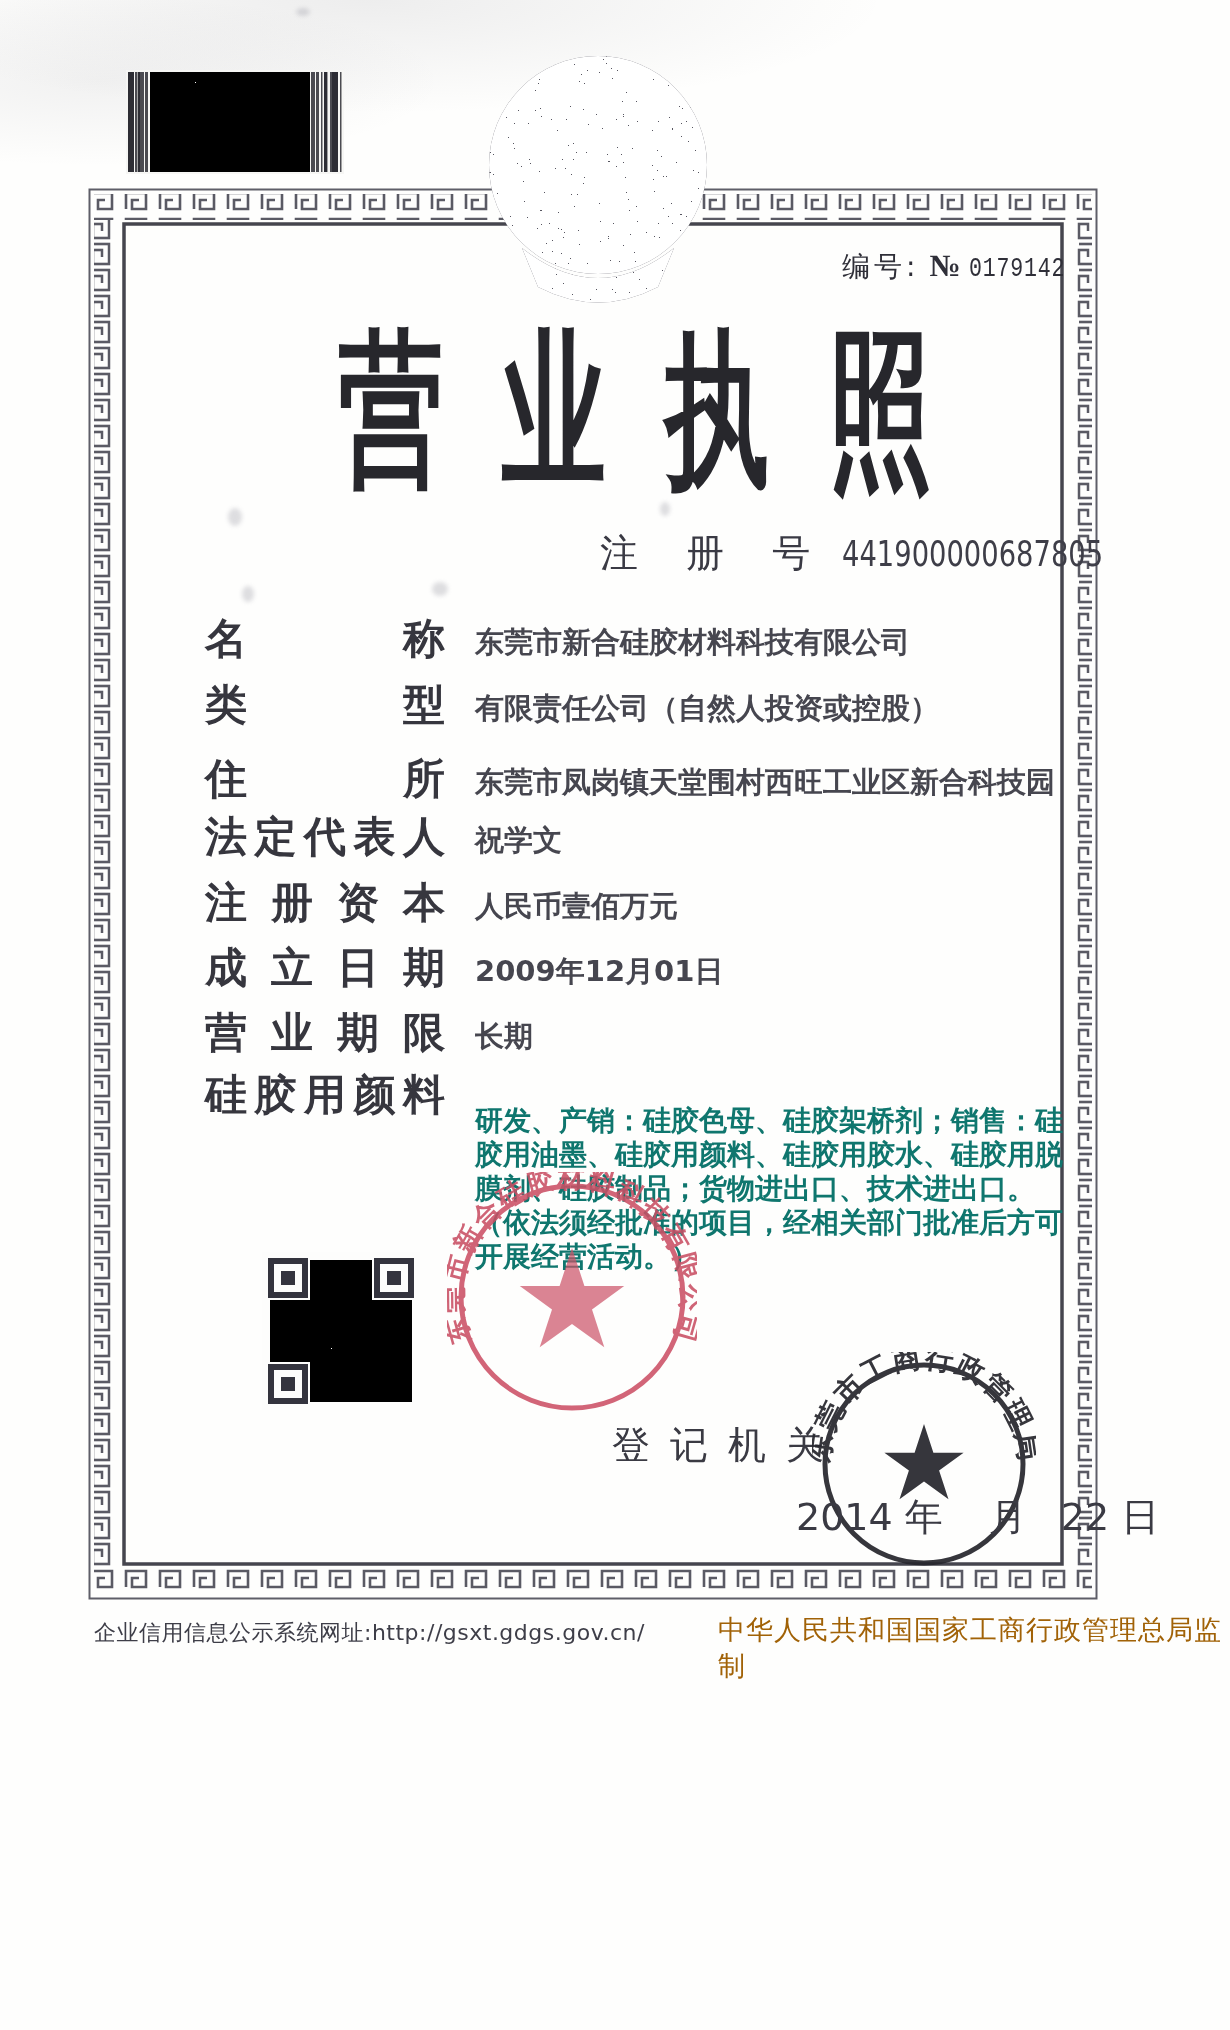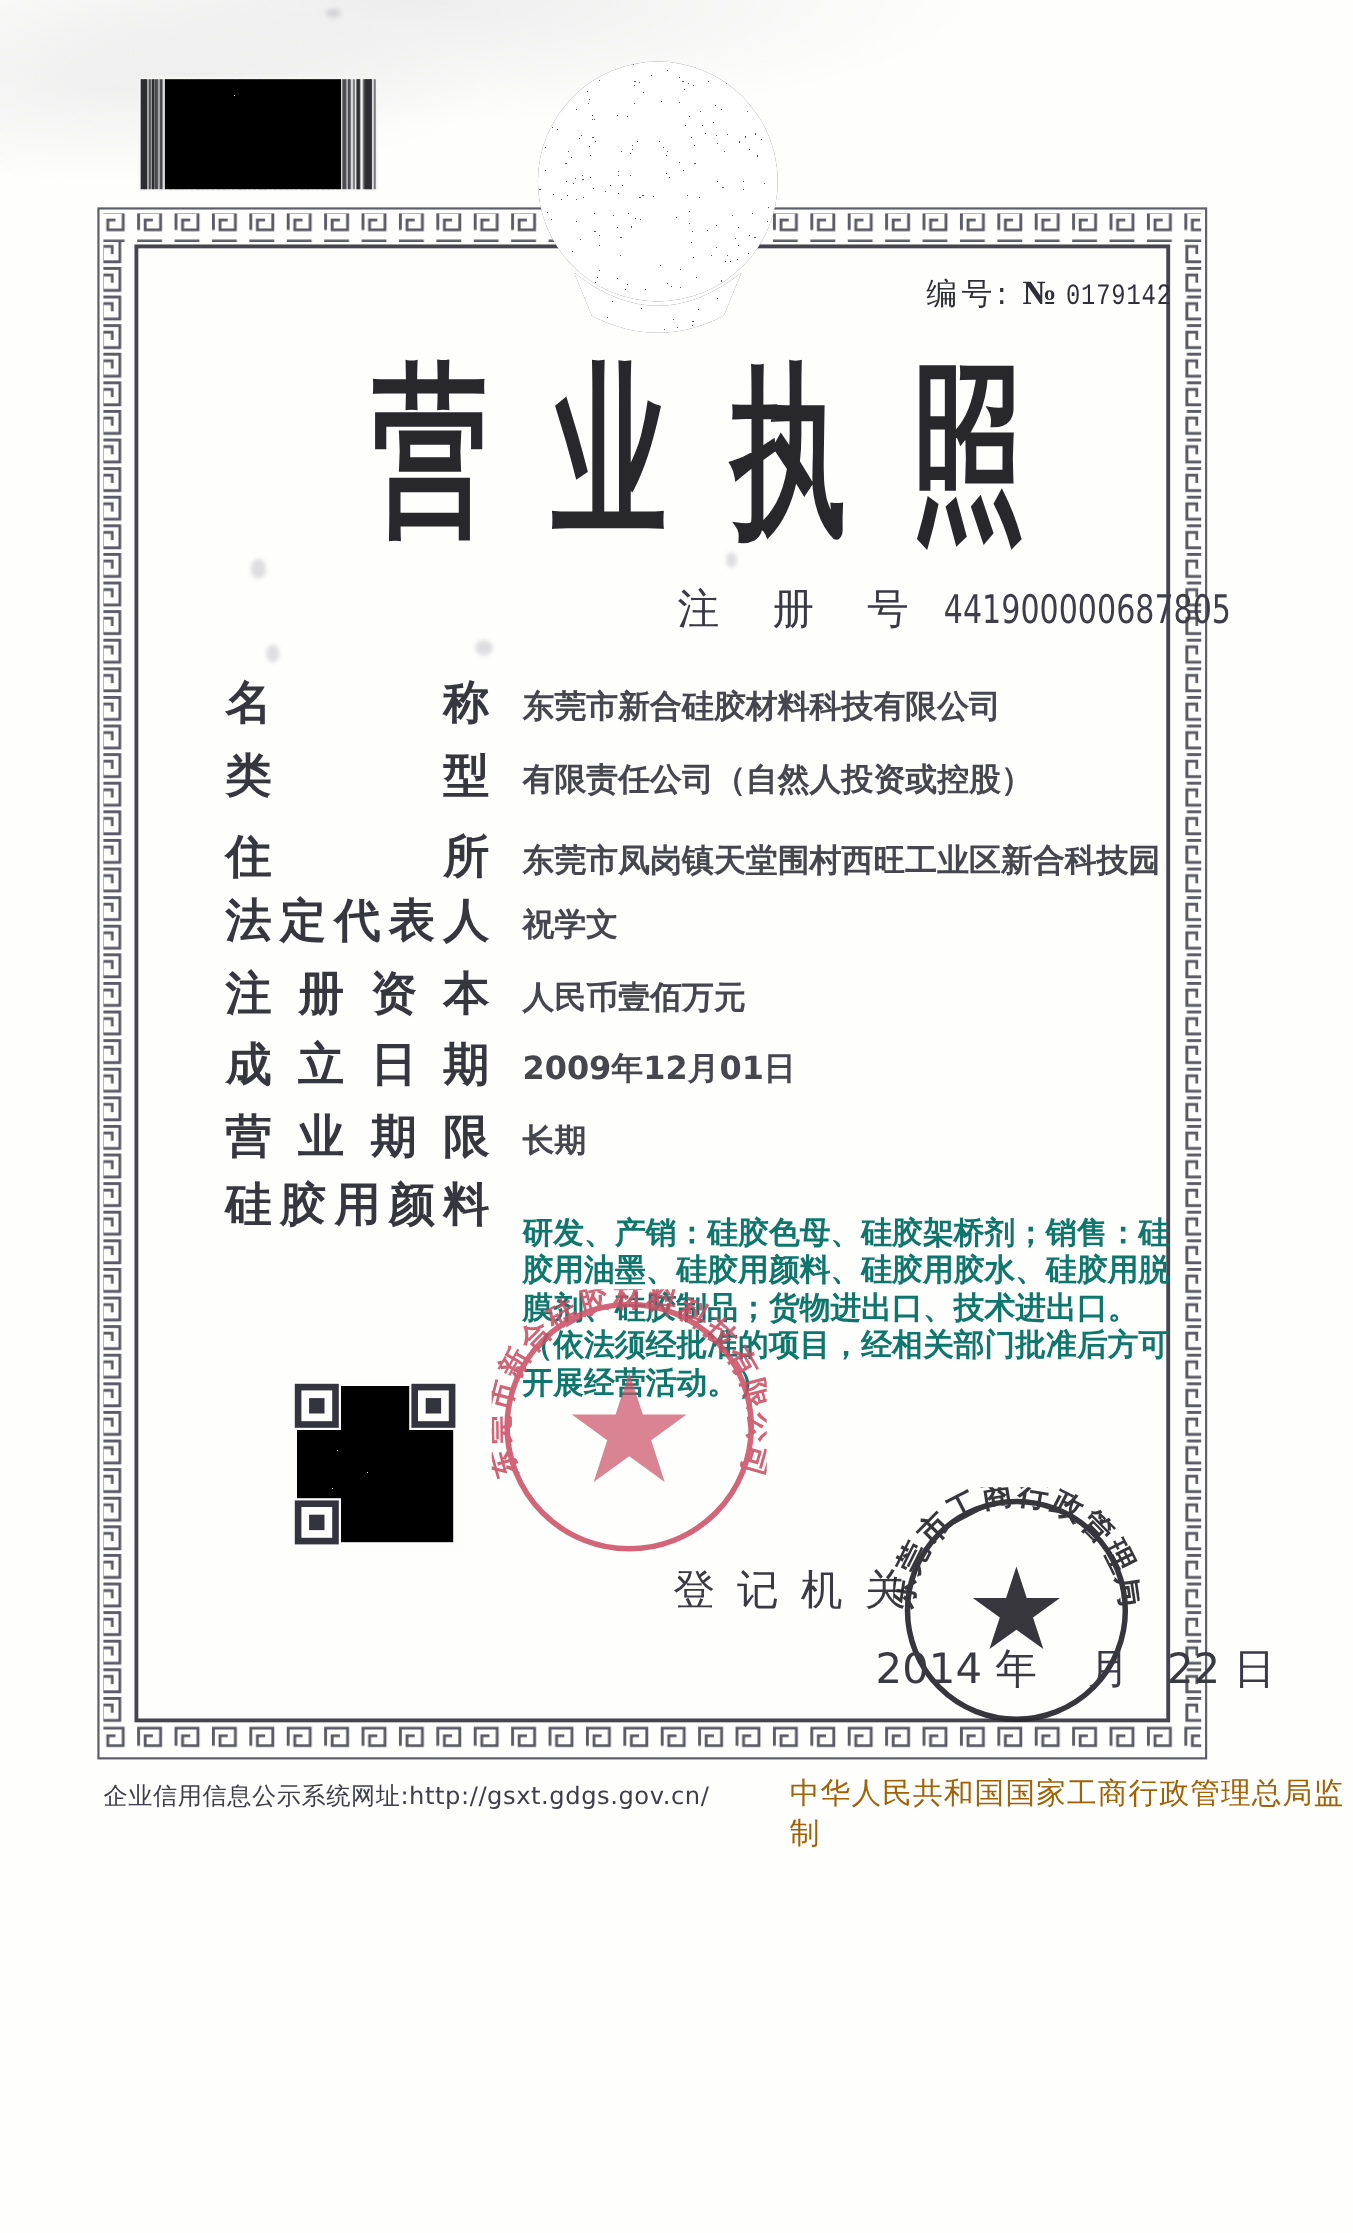--- a/index.html
+++ b/index.html
@@ -31,21 +31,21 @@
   
   .title{
     left:88px;top:318px;width:1010px;text-align:center;
     font-size:168px;line-height:1.1;font-weight:700;color:#27272c;
     letter-spacing:95px;text-indent:95px;
     transform:scaleX(.62);transform-origin:center;
     white-space:nowrap;
   }
 
   
-  .regline{left:600px;top:528px;white-space:nowrap;color:#3a3a44;margin-left:16px;}
+  .regline{left:600px;top:528px;white-space:nowrap;color:#3a3a44;}
   .regline .lab{font-size:38px;letter-spacing:18px;margin-right:14px;}
   .regline .val{font-size:36px;display:inline-block;transform:scaleX(.76);transform-origin:left;color:#3e3e48;}
 
   
   .row{left:205px;width:870px;display:flex;align-items:flex-start;font-weight:bold;}
   .row .lab{
     width:240px;flex:0 0 240px;font-size:42px;line-height:1.1;color:#36363e;
     text-align:justify;text-align-last:justify;
   }
   .row .val{margin-left:30px;font-size:29px;line-height:1.25;padding-top:8px;color:#46464f;}

